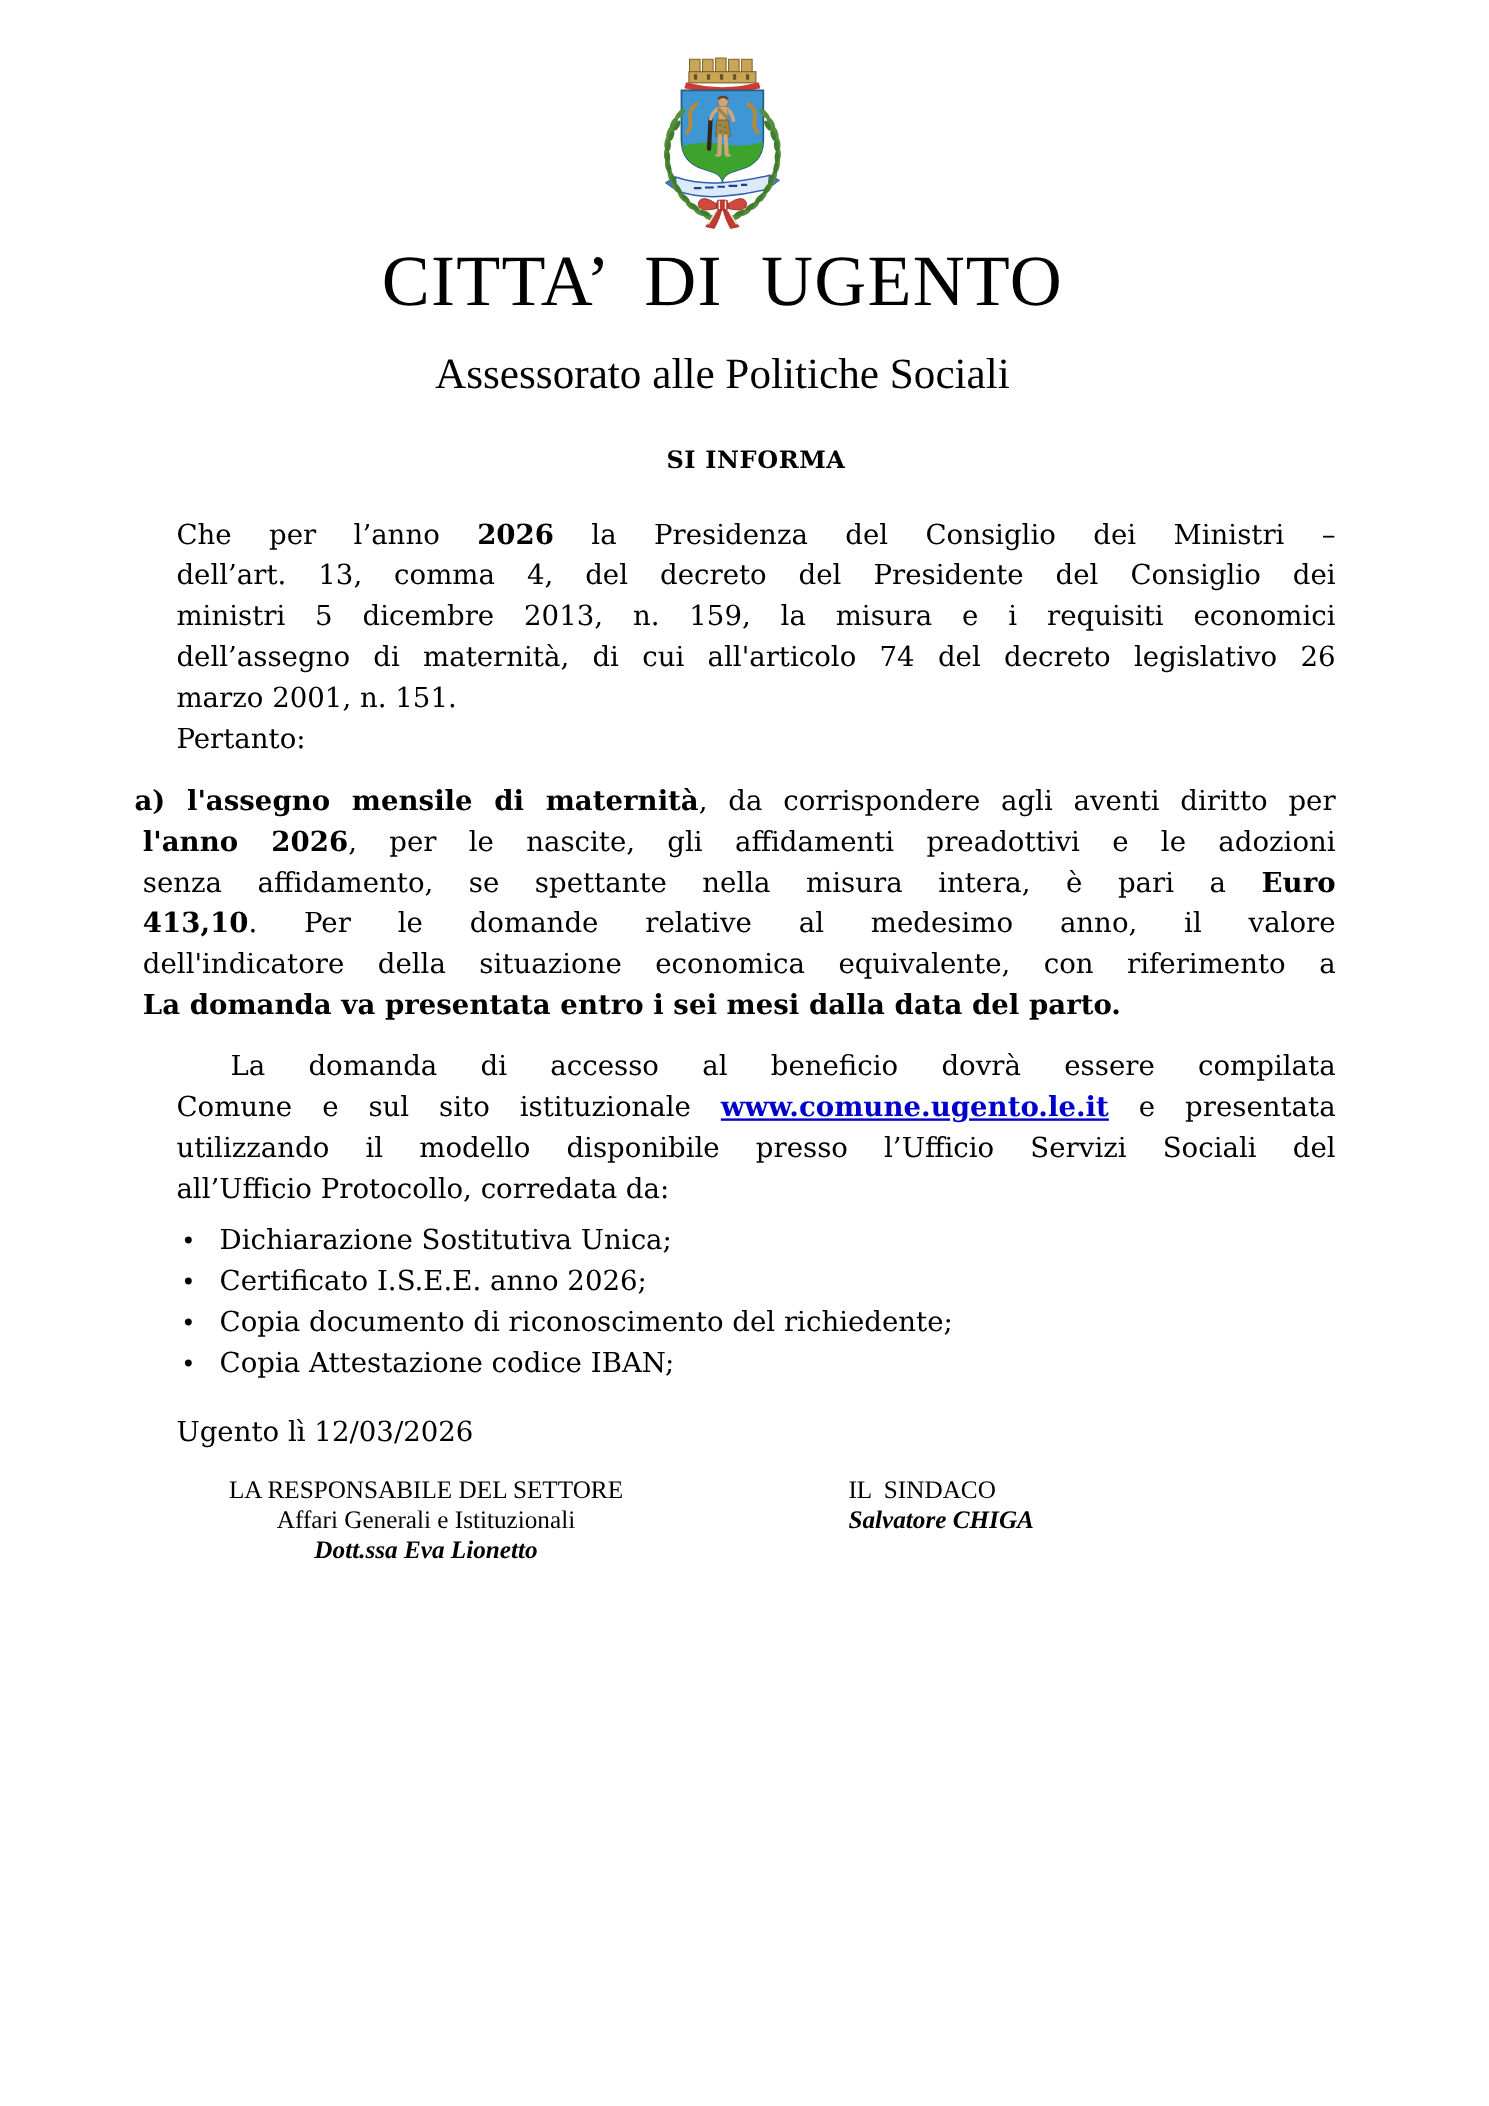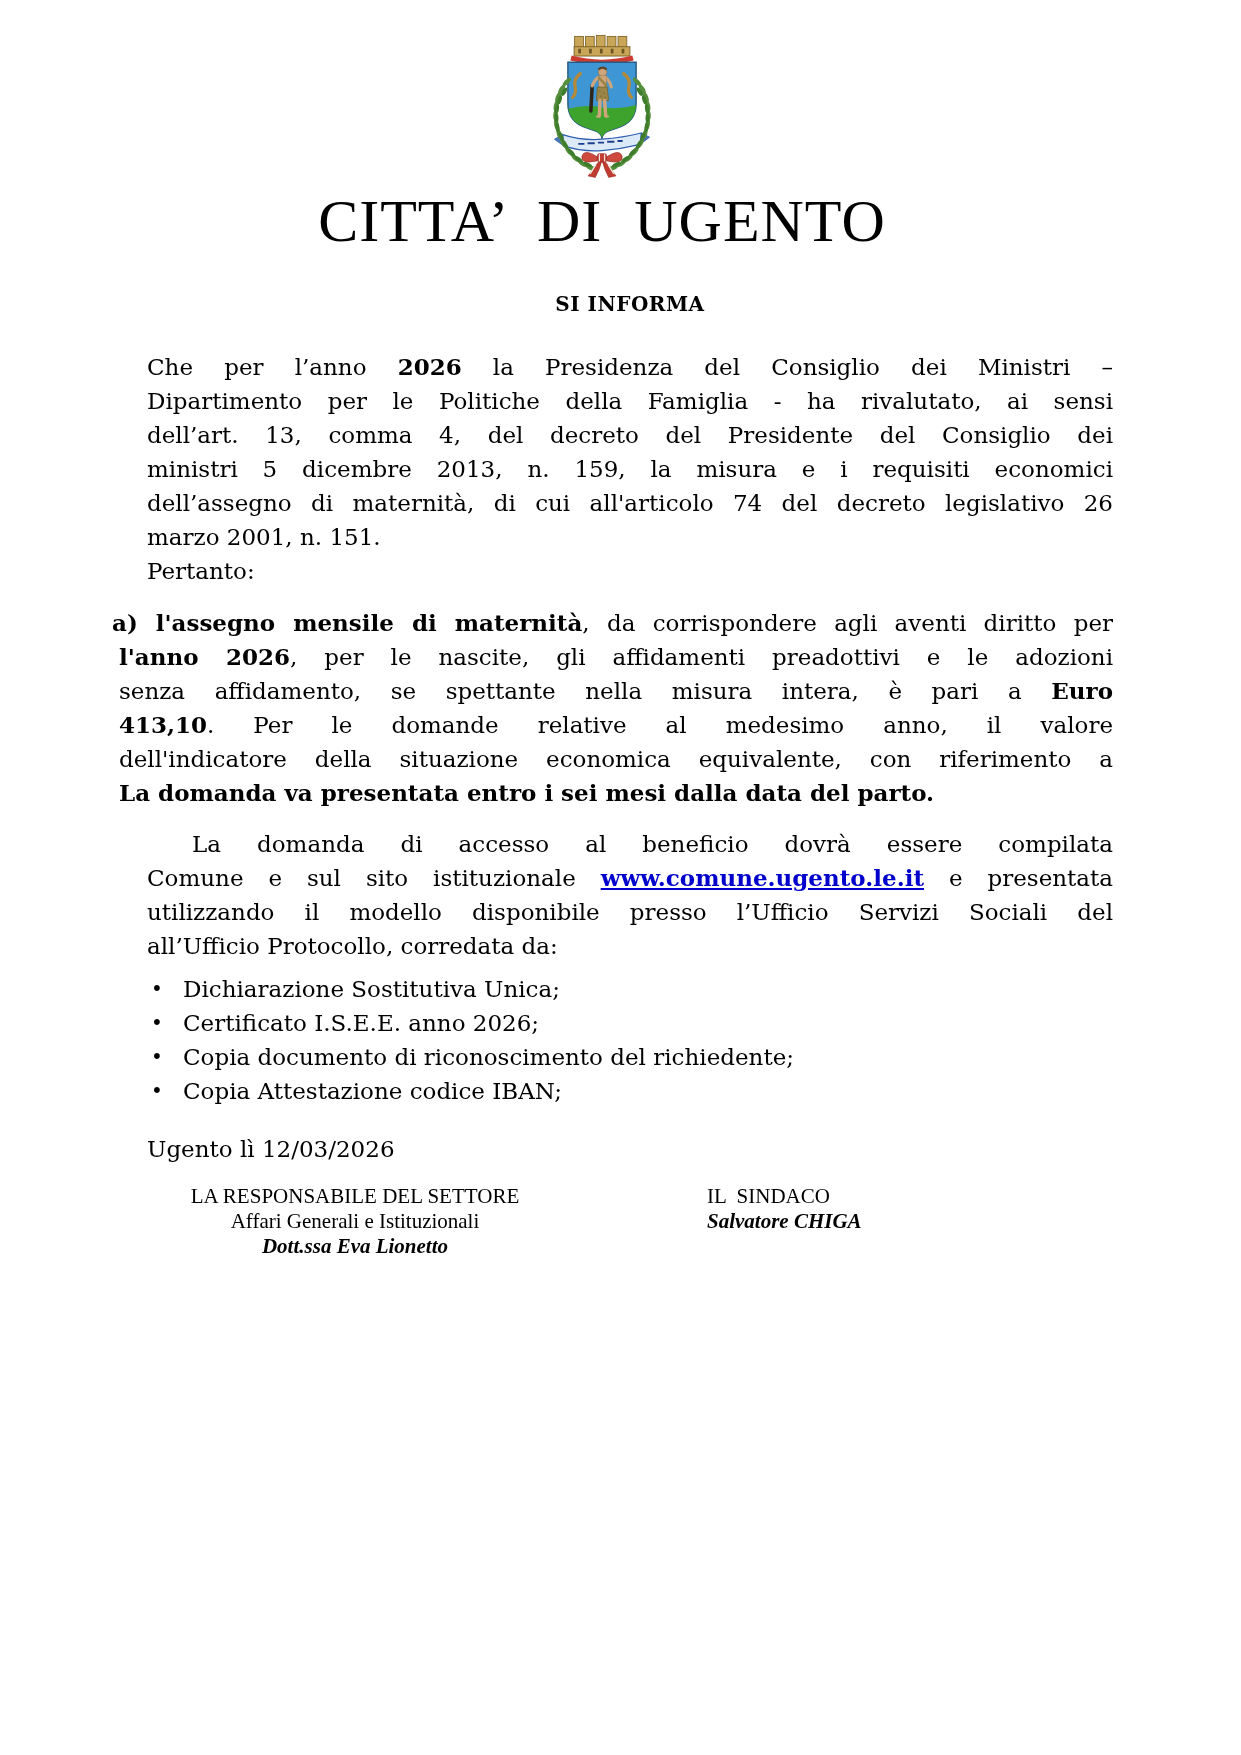--- a/index.html
+++ b/index.html
@@ -2,21 +2,21 @@
 <html lang="it"><head>
 <meta charset="utf-8">
 <style>
   html,body { margin:0; padding:0; background:#ffffff; }
   body {
     width:1241px; height:1755px;
     font-family:"DejaVu Serif", serif;
     color:#000;
     overflow:hidden;
   }
-  .page { padding-top:25px; }
+  .page { padding-top:38px; }
 
   
   .header-block {
     width:966px; margin-left:147px;
     position:relative; left:-28px;
     text-align:center;
   }
   .crest { display:inline-block; }
   .city-title {
     font-family:"Liberation Serif", serif;
@@ -199,29 +199,29 @@
         <path d="M57,132 Q51,140 46.5,146 L53.5,147.5 Q58,139 59.5,132.5 Z" fill="#c23b30" stroke="#8f241c" stroke-width="0.5"></path>
         <path d="M63,132 Q69,140 73.5,146 L66.5,147.5 Q62,139 60.5,132.5 Z" fill="#c23b30" stroke="#8f241c" stroke-width="0.5"></path>
         <path d="M54,135 Q51,140 48.5,144" stroke="#f0e6da" stroke-width="1.3" fill="none"></path>
         <path d="M66,135 Q69,140 71.5,144" stroke="#f0e6da" stroke-width="1.3" fill="none"></path>
         <rect x="55.5" y="124.5" width="9" height="8" rx="2" fill="#c23b30" stroke="#8f241c" stroke-width="0.6"></rect>
         <path d="M57.5,125 L57.5,132 M62.5,125 L62.5,132" stroke="#f3e9e2" stroke-width="1.2"></path>
       </g>
     </svg>
 
     <div class="city-title">CITTA’ DI UGENTO</div>
+    <div class="department">Assessorato alle Politiche Sociali</div>
   </div>
 
   <div class="content">
 
     <div class="notice-heading">SI INFORMA</div>
 
     <div class="bodytext para-intro">
         <div class="line"><span>Che per l’anno </span><span class="b">2026</span><span> la Presidenza del Consiglio dei Ministri –</span></div>
-        <div class="line"><span>Dipartimento per le Politiche della Famiglia - ha rivalutato, ai sensi</span></div>
         <div class="line"><span>dell’art. 13, comma 4, del decreto del Presidente del Consiglio dei</span></div>
         <div class="line"><span>ministri 5 dicembre 2013, n. 159, la misura e i requisiti economici</span></div>
         <div class="line"><span>dell’assegno di maternità, di cui all'articolo 74 del decreto legislativo 26</span></div>
         <div class="line last"><span>marzo 2001, n. 151.</span></div>
         <div class="line last"><span>Pertanto:</span></div>
       </div>
 
     <div class="bodytext para-item-a">
         <div class="line hang"><span class="b">a) l'assegno mensile di maternità</span><span>, da corrispondere agli aventi diritto per</span></div>
         <div class="line"><span class="b">l'anno 2026</span><span>, per le nascite, gli affidamenti preadottivi e le adozioni</span></div>

